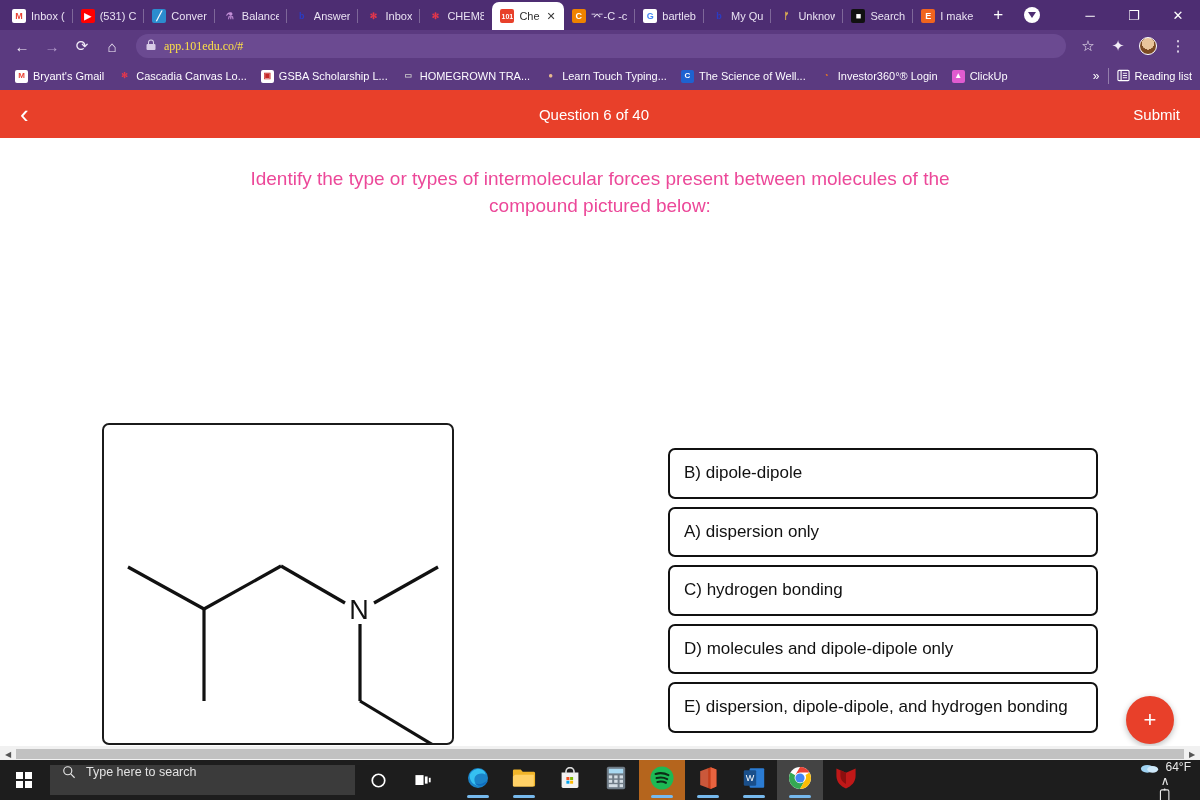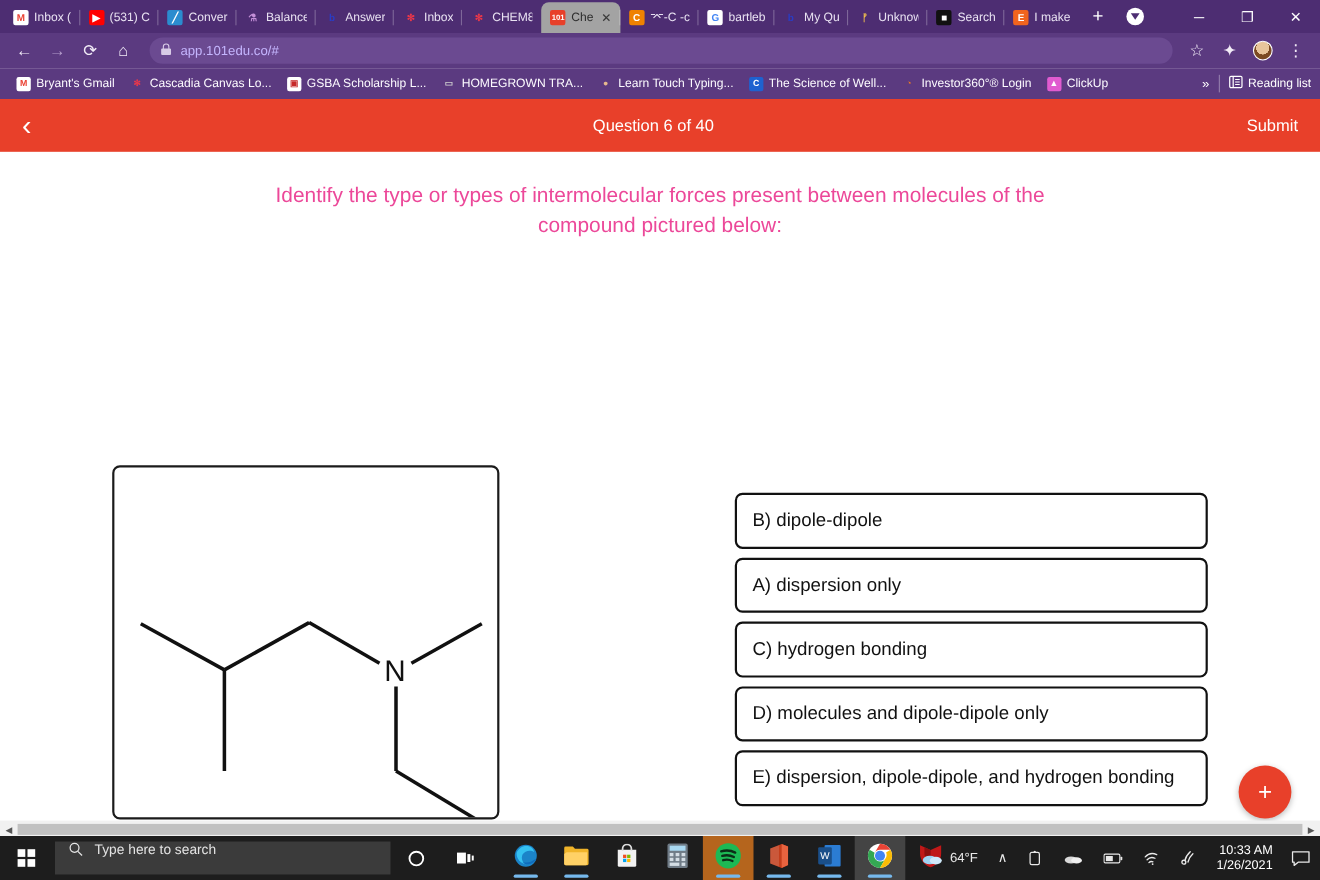--- a/index.html
+++ b/index.html
@@ -22,21 +22,21 @@
     height: 28px; display:flex; align-items:center; gap:5px;
     padding: 0 8px; max-width: 72px; min-width: 58px;
     position: relative; flex: 0 0 auto; cursor: default;
     border-radius: 7px 7px 0 0;
   }
   .tab + .tab::before {
     content: ""; position:absolute; left:-1px; top:7px; height:14px;
     width:1px; background: rgba(255,255,255,.28);
   }
   .tab.active {
-    background: #a3a3a3; max-width: 84px;
+    background: #ffffff; max-width: 84px;
   }
   .tab.active::before { display:none; }
   .tab .tabtitle {
     font-size: 11px; color: #e9e2f2; white-space: nowrap;
     overflow: hidden; text-overflow: clip; line-height: 1;
   }
   .tab.active .tabtitle { color: #2d2d2d; }
   .favicon {
     width: 14px; height: 14px; flex: 0 0 14px; border-radius: 2px;
     display:flex; align-items:center; justify-content:center;
@@ -75,21 +75,21 @@
   .navicon {
     width:28px; height:28px; display:flex; align-items:center; justify-content:center;
     color:#f2ecf7; font-size:15px; border-radius:50%;
   }
   .navicon.dim { color:#b49ccb; }
   .omnibox {
     flex:1; height: 24px; background:#6b4a91; border-radius:13px;
     display:flex; align-items:center; padding: 0 10px; gap:8px;
     margin-left: 8px; margin-right: 6px;
   }
-  .omnibox .url { font-size: 12px; color:#c4b5fd; }
+  .omnibox .url { font-size: 12px; color:#fde047;font-family:Liberation Serif, serif; }
   .lock { font-size: 10px; color:#ddd2ea; }
   .navright { display:flex; align-items:center; gap:2px; }
   .avatar-img {
     width:18px; height:18px; border-radius:50%;
     background: radial-gradient(circle at 50% 35%, #e8c59b 0 45%, #7b4a22 46% 100%);
     border: 1px solid #fff;
   }
 
   
   .bookmarks {
@@ -174,21 +174,21 @@
     align-items:flex-start; gap:10px; padding: 0 12px; margin-left: 2px;
   }
   .searchbox .ph { font-size:12.5px; color:#e3e3e3; }
   .taskicons { display:flex; align-items:center; gap:0; margin-left: 8px; }
   .tbtn { width: 46px; height:40px; display:flex; align-items:center; justify-content:center;
           position:relative; }
   .tbtn.run::after {
     content:""; position:absolute; bottom:2px; left:50%; transform:translateX(-50%);
     width:22px; height:3px; background:#76b9ed; border-radius:2px;
   }
-  .tray { position:absolute; right: 0; display:flex; align-items:center; height:40px; gap:0; }
+  .tray { position:absolute; right: 0; display:flex; align-items:center; height:40px; gap:0;flex-direction:column; }
   .traycell { padding: 0 9px; display:flex; align-items:center; gap:6px; color:#e9e9e9; font-size:12px; }
   .clock { display:flex; flex-direction:column; align-items:flex-end; line-height:1.25;
            color:#fff; font-size:11.5px; padding: 0 8px; }
   .tray svg { display:block; }
 </style>
 </head>
 <body>
 
 <div class="browser">
 

